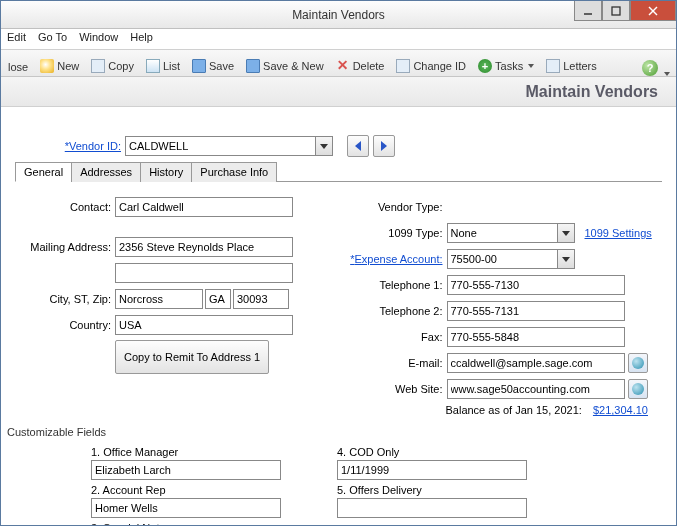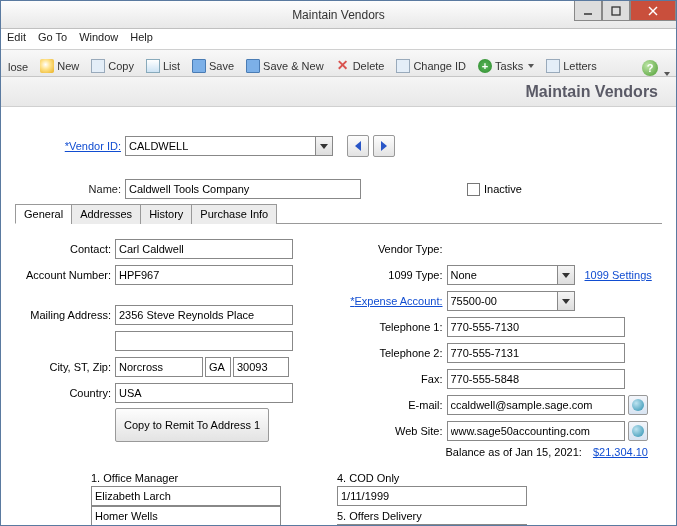--- a/index.html
+++ b/index.html
@@ -172,46 +172,35 @@
           <div class="arrow-down"></div>
         </div>
     </div>
     <div class="navbtn" style="margin-left:14px;">
         <div class="tri-l"></div>
       </div>
     <div class="navbtn">
         <div class="tri-r"></div>
       </div>
   </div>
-  <div class="row">
-    <div class="lbl" style="width:110px;">Name:</div>
-    <input type="text" style="width: 236px;" value="Caldwell Tools Company">
-    <div style="width:106px;"></div>
-    <div class="chk"></div>
-    <span>Inactive</span>
-  </div>
 
   <div class="tabs">
     <div class="tab active">General</div>
     <div class="tab">Addresses</div>
     <div class="tab">History</div>
     <div class="tab">Purchase Info</div>
   </div>
 </div>
 
 <div class="body-cols">
 
   <div class="col">
     <div class="frow">
       <div class="flbl">Contact:</div>
       <input type="text" value="Carl Caldwell" style="">
-    </div>
-    <div class="frow">
-      <div class="flbl">Account Number:</div>
-      <input type="text" value="HPF967" style="">
     </div>
     <div class="frow" style="margin-top:18px;">
       <div class="flbl">Mailing Address:</div>
       <input type="text" value="2356 Steve Reynolds Place" style="">
     </div>
     <div class="frow">
       <div class="flbl"></div>
       <input type="text" value="" style="">
     </div>
     <div class="frow">
@@ -280,24 +269,26 @@
         </div>
     </div>
     <div class="balance-row">
       <span>Balance as of Jan 15, 2021:</span>
       <a href="#">$21,304.10</a>
     </div>
   </div>
 </div>
 
 <div class="custom-section">
+  <div class="custom-title">Customizable Fields</div>
   <div class="custom-cols">
     <div class="ccol">
       <div class="clabel">1. Office Manager</div>
       <input type="text" value="Elizabeth Larch" style="">
+      <div class="clabel">2. Account Rep</div>
       <input type="text" value="Homer Wells" style="">
       <div class="clabel">3. Special Note</div>
       
     </div>
     <div class="ccol">
       <div class="clabel">4. COD Only</div>
       <input type="text" value="1/11/1999" style="">
       <div class="clabel">5. Offers Delivery</div>
       <input type="text" value="" style="">
       

